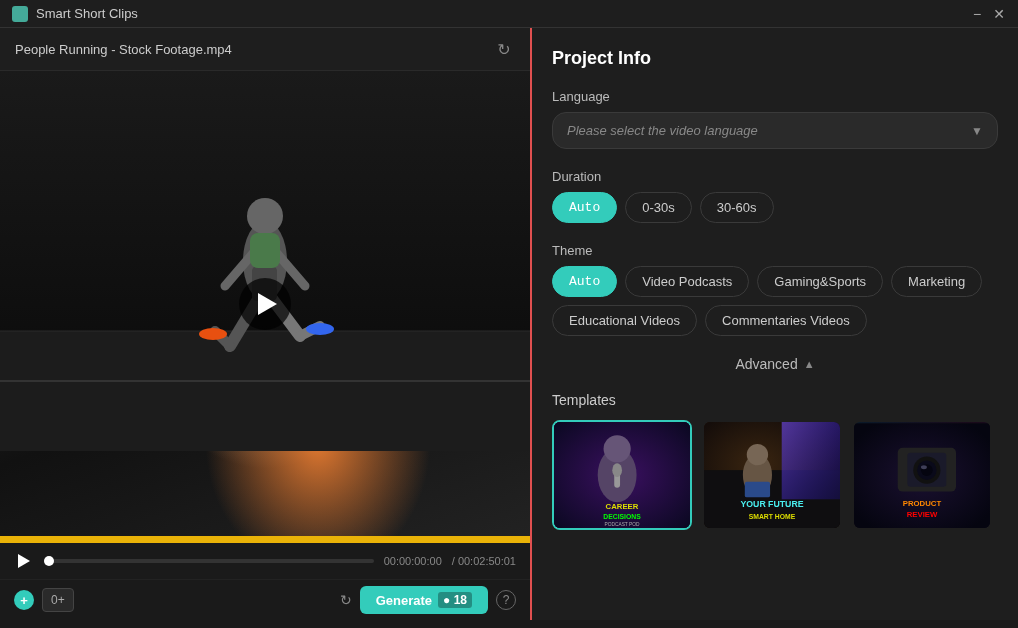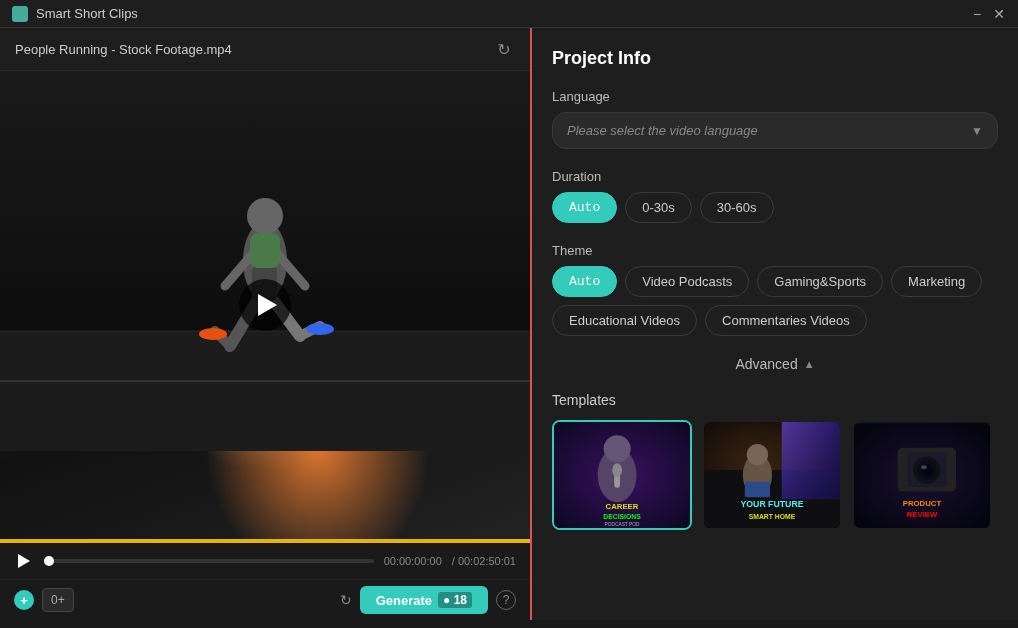--- a/index.html
+++ b/index.html
@@ -117,21 +117,21 @@
       border-bottom: 11px solid transparent;
       border-left: 19px solid #fff;
       margin-left: 4px;
     }
     .controls-bar {
       background: #1a1a1a;
       padding: 8px 14px;
       display: flex;
       align-items: center;
       gap: 10px;
-      border-top: 4px solid #eab308;
+      border-top: 7px solid #eab308;
     }
     .play-icon-sm {
       width: 20px;
       height: 20px;
       display: flex;
       align-items: center;
       justify-content: center;
       cursor: pointer;
     }
     .play-triangle-sm {

